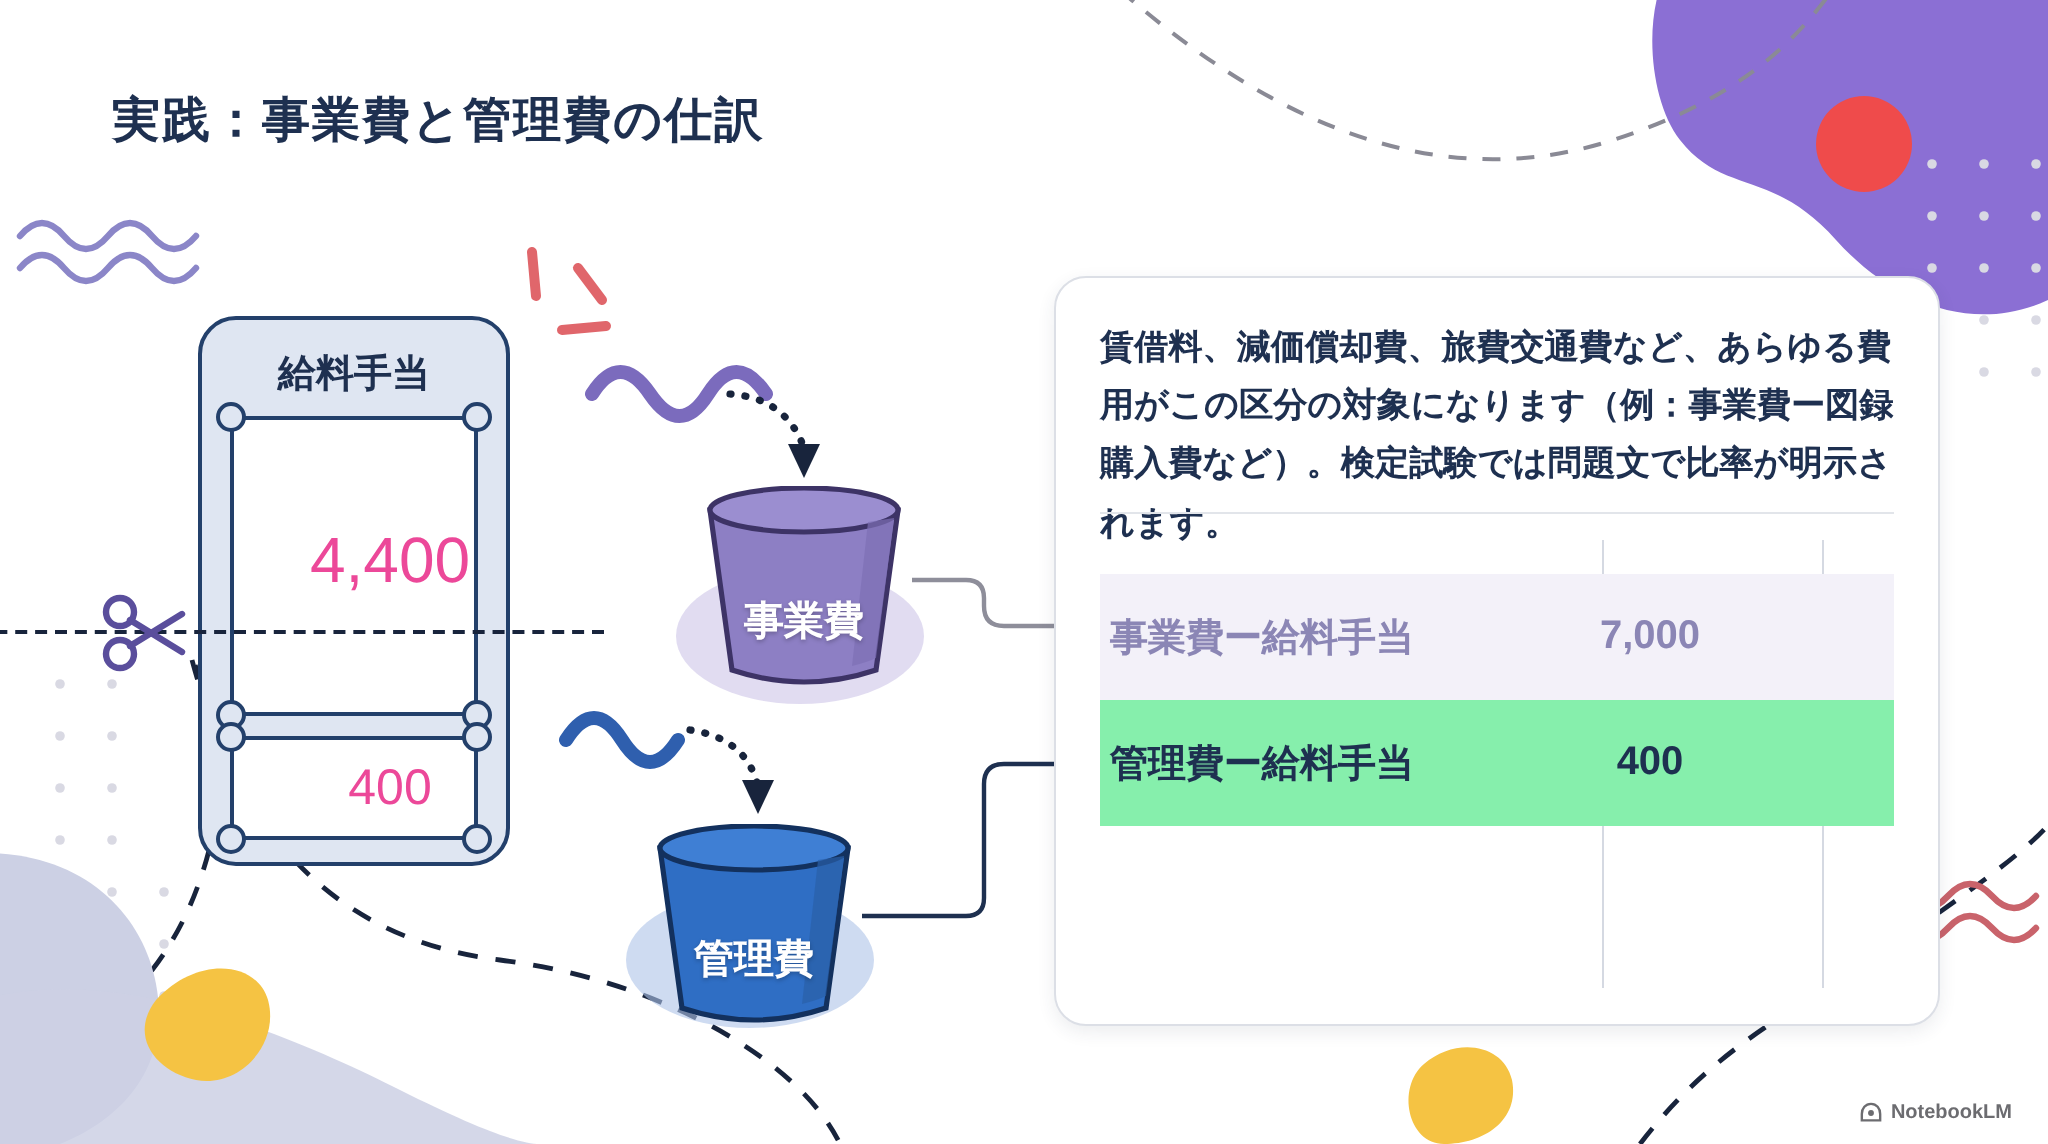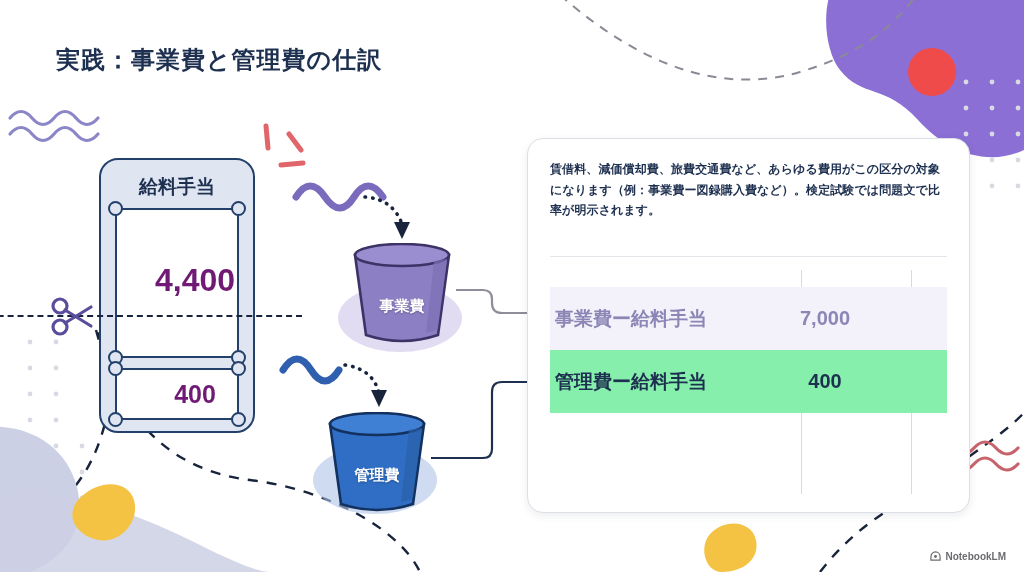--- a/index.html
+++ b/index.html
@@ -34,49 +34,49 @@
     background:#ffffff; border:2px solid #23406b;
   }
   .stub-top { top:48px; height:150px; }
   .stub-bot { top:208px; height:52px; }
   .notch {
     position:absolute; width:15px; height:15px; background:#dfe6f2;
     border:2px solid #23406b; border-radius:50%;
   }
   .stub-amount {
     position:absolute; left:0; right:0; text-align:center;
-    font-weight:bold; color:#701a75;margin-left:36px;
+    font-weight:normal; color:#ec4899;margin-left:36px;
   }
   .amt-top { top:52px; font-size:32px; }
   .amt-bot { top:10px; font-size:25px; }
   .cut-line {
     position:absolute; left:-62px; width:364px; top:315px; height:0;
     border-top:2.5px dashed #18243c; z-index:11;
   }
   .scissors { position:absolute; left:50px; top:293px; z-index:12; }
 
   
   .bucket-wrap { position:absolute; z-index:10; }
   .bucket-label {
     position:absolute; left:0; right:0; text-align:center;
-    font-size:15px; font-weight:bold; color:#ffffff;
+    font-size:20px; font-weight:bold; color:#ffffff;
     text-shadow:0 1px 2px rgba(0,0,0,.25);
   }
   #bucket-business { left:348px; top:243px; width:108px; height:105px; }
   #bucket-admin    { left:323px; top:412px; width:108px; height:105px; }
 
   
   .panel {
     position:absolute; left:527px; top:138px; width:443px; height:375px;
     background:#ffffff; border:1.5px solid #dcdfe6; border-radius:16px;
     box-shadow:0 3px 9px rgba(40,50,80,.09); z-index:9; overflow:hidden;
   }
   .panel-text {
     position:absolute; left:22px; right:20px; top:20px;
-    font-size:12px; line-height:1.72; color:#1e3050; font-weight:bold;
+    font-size:17px; line-height:1.72; color:#1e3050; font-weight:bold;
     letter-spacing:.1px;
   }
   .panel-divider {
     position:absolute; left:22px; right:22px; top:117px;
     border-top:1px solid #e2e5ea;
   }
   .tbl { position:absolute; left:0; right:0; top:131px; bottom:0; }
   .tbl-row {
     position:absolute; left:22px; right:22px; height:63px;
     display:flex; align-items:center;

